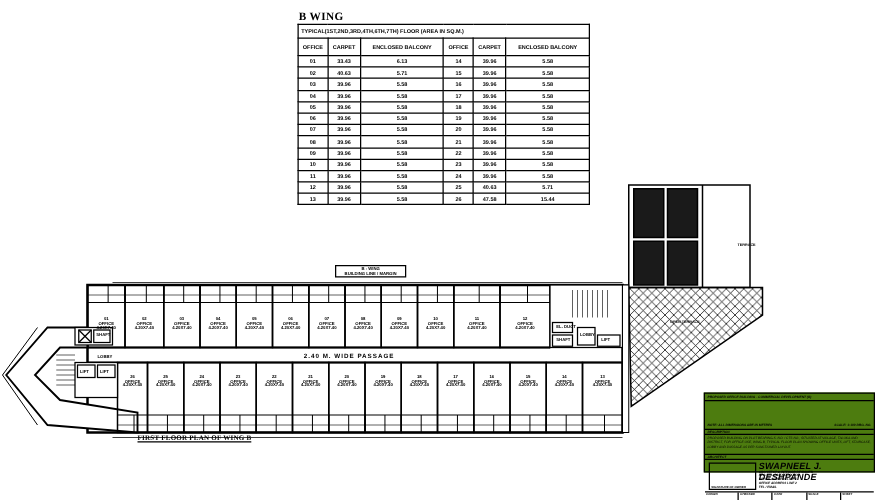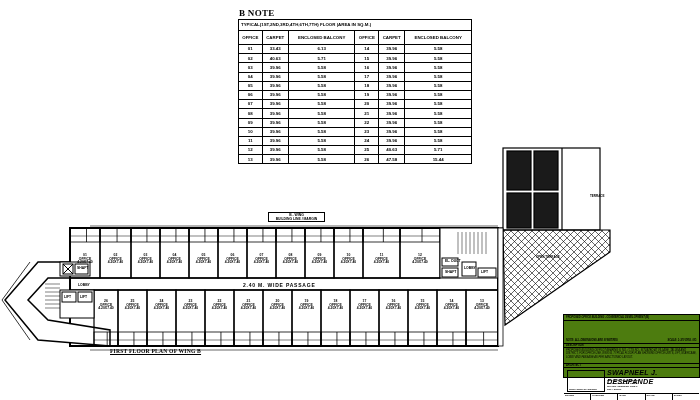--- a/index.html
+++ b/index.html
@@ -34,21 +34,21 @@
   #tb-sign-label { position: absolute; left: 5px; top: 73px; font-size: 2.4px; }
   #tb-architect { position: absolute; left: 43px; top: 53px; font-size: 7.2px; font-weight: bold; letter-spacing: 0.2px; font-family: "Liberation Sans", sans-serif; }
   #tb-arch-lines { position: absolute; left: 43px; top: 61px; width: 92px; line-height: 3px; font-size: 2.5px; }
   #tb-foot { position: absolute; left: 0; top: 78px; width: 100%; height: 7px; border-top: 0.8px solid #000; display: flex; }
   #tb-foot div { flex: 1; border-right: 0.6px solid #000; font-size: 2.4px; line-height: 3.4px; padding-left: 1px; }
   #tb-foot div:last-child { border-right: none; }
 </style>
 </head>
 <body>
 
-<div id="wing-title">B NOTE</div>
+<div id="wing-title">B WING</div>
 
 <table id="area-table">
   <tbody>
       <tr class="caption-row">
         <td colspan="6">TYPICAL(1ST,2ND,3RD,4TH,6TH,7TH) FLOOR  (AREA IN SQ.M.)</td>
       </tr>
   <tr>
     <th>OFFICE</th>
     <th>CARPET</th>
     <th>ENCLOSED BALCONY</th>

